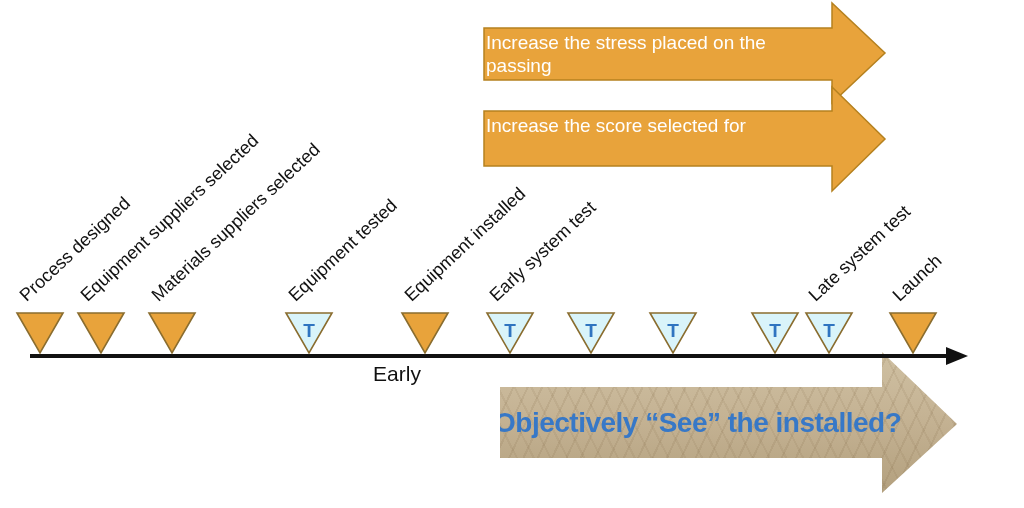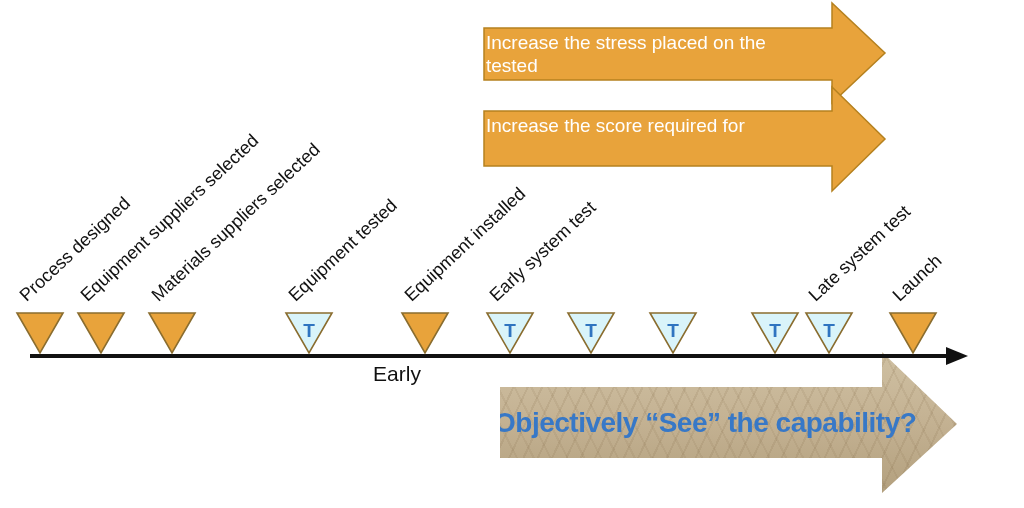--- a/index.html
+++ b/index.html
@@ -54,21 +54,21 @@
     font-size:19px;line-height:23px;text-align:left;
   }
   .top-arrow-text .ln{display:block;}
 </style>
 </head>
 <body>
 
 <div class="canvas">
 
   <div class="banner">
-    <div class="banner-text">Objectively “See” the capability?</div>
+    <div class="banner-text">Objectively “See” the installed?</div>
   </div>
 
   <svg class="fulllayer" width="1024" height="508">
     <line x1="30" y1="356" x2="950" y2="356" stroke="var(--timeline-color)" stroke-width="4"></line>
     <polygon points="946,347 968,356 946,365" fill="var(--timeline-color)"></polygon>
   </svg>
 
   <div class="milestones">
       <svg width="50" height="46" style="position: absolute; left: 15px; top: 310px; overflow: visible;">
         <polygon points="2,3 48,3 25,43" fill="#E8A33B" stroke="#8A6D2F" stroke-width="1.6"></polygon>
@@ -121,20 +121,20 @@
 
   <div class="time-label">Early</div>
 
   <svg class="fulllayer toparrows" width="1024" height="220">
     <polygon class="big-arrow" points="484,28 832,28 832,3 885,53 832,103 832,80 484,80"></polygon>
     <polygon class="big-arrow" points="484,111 832,111 832,87 885,139 832,191 832,166 484,166"></polygon>
   </svg>
 
   <div class="top-arrow-text" style="left:486px;top:31px;width:347px">
     <span class="ln">Increase the stress placed on the</span>
-    <span class="ln">tested</span>
+    <span class="ln">passing</span>
   </div>
 
   <div class="top-arrow-text" style="left:486px;top:114px;width:347px">
-    <span class="ln">Increase the score required for</span>
+    <span class="ln">Increase the score selected for</span>
   </div>
 
 </div>
 
 </body></html>

